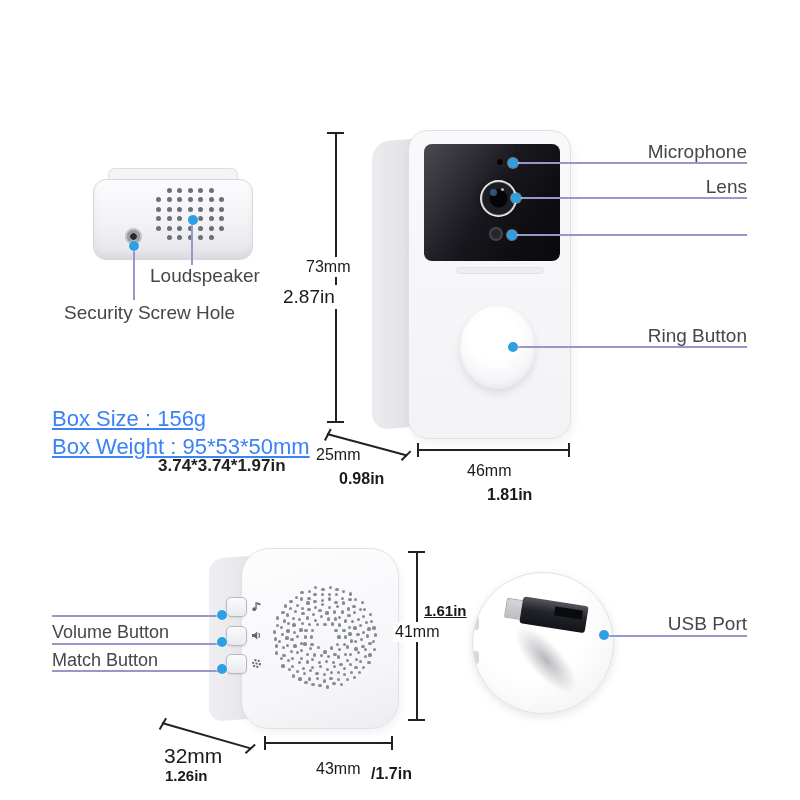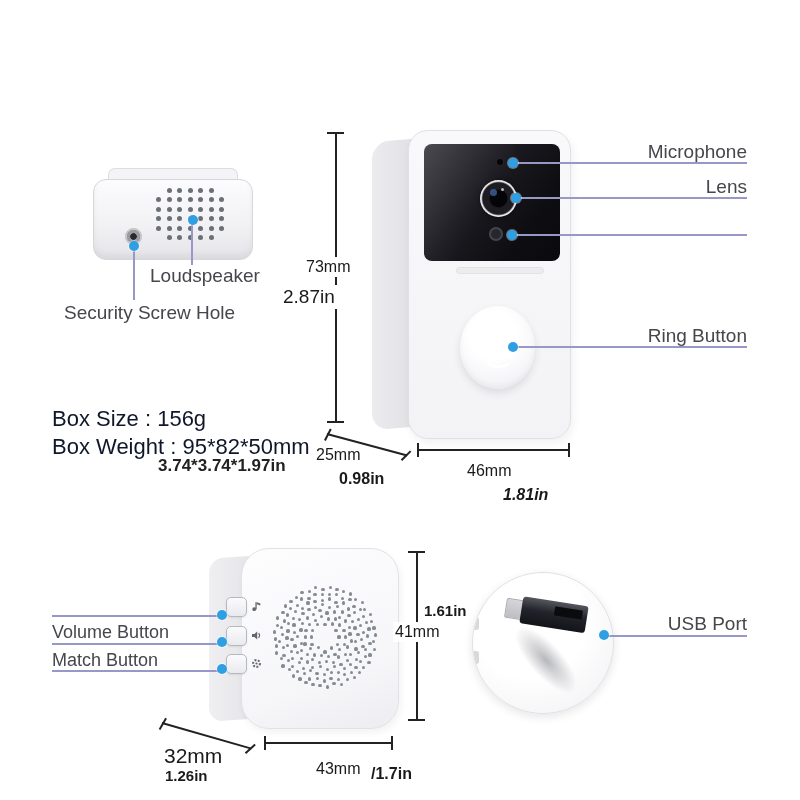--- a/index.html
+++ b/index.html
@@ -77,21 +77,21 @@
     border-radius:50%; background:radial-gradient(circle,#26262c 0 45%,#45454d 55%); }
   .db-notch { position:absolute; left:88px; top:141px; width:88px; height:7px;
     border-radius:4px; background:#ededf0; border:1px solid #e2e2e6; }
   .db-ring { position:absolute; left:92px; top:180px; width:75px; height:83px;
     border-radius:50%;
     background:radial-gradient(circle at 45% 35%,#ffffff 0 35%,#f3f3f7 75%,#ececf1 100%);
     box-shadow:0 4px 9px rgba(0,0,0,.10), inset 0 -3px 5px rgba(0,0,0,.04); }
   .db-ring svg { position:absolute; left:17px; top:16px; }
 
   
-  .box-info-line { position:absolute; left:52px; color:#0f172a; font-size:22px; white-space:nowrap; }
+  .box-info-line { position:absolute; left:52px; color:#3b82f6; font-size:22px; white-space:nowrap;text-decoration:underline; }
   .box-info-in { position:absolute; left:158px; color:#222; font-size:17px; font-weight:bold; white-space:nowrap; }
 
   
   .chime-front { position:absolute; left:205px; top:548px; width:195px; height:182px; }
   .cf-side { position:absolute; left:4px; top:9px; width:52px; height:163px;
     border-radius:14px 0 0 14px;
     background:linear-gradient(90deg,#efeff2,#e3e3e7);
     transform:skewY(-4deg); }
   .cf-front { position:absolute; left:36px; top:0; width:158px; height:181px;
     background:linear-gradient(160deg,#fdfdfe 0%,#f6f6f9 70%,#ededf1 100%);
@@ -227,24 +227,24 @@
     <div class="tick" style="left:0;transform:rotate(12deg);"></div>
     <div class="tick" style="right:0;transform:rotate(30deg);"></div>
   </div>
   <div class="dim mm" style="left:316px;top:446px;">25mm</div>
   <div class="dim in" style="left:339px;top:470px;">0.98in</div>
 
   <div class="cap-v" style="left:417px;top:443px;"></div>
   <div class="dline h" style="left:418px;top:449px;width:151px;"></div>
   <div class="cap-v" style="left:568px;top:443px;"></div>
   <div class="dim mm" style="left:467px;top:462px;">46mm</div>
-  <div class="dim in" style="left:503px;top:486px;font-style:italic;">1.81in</div>
+  <div class="dim in" style="left:487px;top:486px;">1.81in</div>
 
   <div class="box-info-line" style="top:406px;">Box Size : 156g</div>
-  <div class="box-info-line" style="top:434px;">Box Weight : 95*82*50mm</div>
+  <div class="box-info-line" style="top:434px;">Box Weight : 95*53*50mm</div>
   <div class="box-info-in" style="top:456px;">3.74*3.74*1.97in</div>
 
   <div class="chime-front">
     <div class="cf-side"></div>
     <div class="cf-front"></div>
     <div id="grille-round" style="position:absolute;left:120px;top:89px;width:0;height:0;">
         <div style="position: absolute; left: 12.4px; top: -1.6px; width: 3.2px; height: 3.2px; border-radius: 50%; background: rgb(133, 139, 149);"></div>
         <div style="position: absolute; left: 11.0425px; top: 5.55318px; width: 3.2px; height: 3.2px; border-radius: 50%; background: rgb(133, 139, 149);"></div>
         <div style="position: absolute; left: 4.85906px; top: 9.36368px; width: 3.2px; height: 3.2px; border-radius: 50%; background: rgb(133, 139, 149);"></div>
         <div style="position: absolute; left: -1.6px; top: 13.4507px; width: 3.2px; height: 3.2px; border-radius: 50%; background: rgb(133, 139, 149);"></div>
@@ -467,21 +467,21 @@
   <div class="dot" style="left:217px;top:637px;"></div>
   <div class="lbl sm" style="left:52px;top:622px;">Volume Button</div>
 
   <div class="callout-line" style="left:52px;top:670px;width:170px;"></div>
   <div class="dot" style="left:217px;top:664px;"></div>
   <div class="lbl sm" style="left:52px;top:650px;">Match Button</div>
 
   <div class="cap-h" style="left:408px;top:551px;"></div>
   <div class="dline v" style="left:416px;top:552px;height:168px;"></div>
   <div class="cap-h" style="left:408px;top:719px;"></div>
-  <div class="dim in" style="left:422px;top:602px;font-size:15px;padding:0 2px;">1.61in</div>
+  <div class="dim in" style="left:422px;top:602px;font-size:15px;padding:0 2px;text-decoration:underline;">1.61in</div>
   <div class="dim mm" style="left:393px;top:622px;padding:1px 2px;">41mm</div>
 
   <div class="diag" style="left:162px;top:722px;width:93px;transform:rotate(16deg);">
     <div class="tick" style="left:0;transform:rotate(14deg);"></div>
     <div class="tick" style="right:0;transform:rotate(32deg);"></div>
   </div>
   <div class="dim mm" style="left:164px;top:744px;font-size:21px;">32mm</div>
   <div class="dim in" style="left:165px;top:767px;font-size:15px;">1.26in</div>
 
   <div class="cap-v" style="left:264px;top:736px;"></div>

